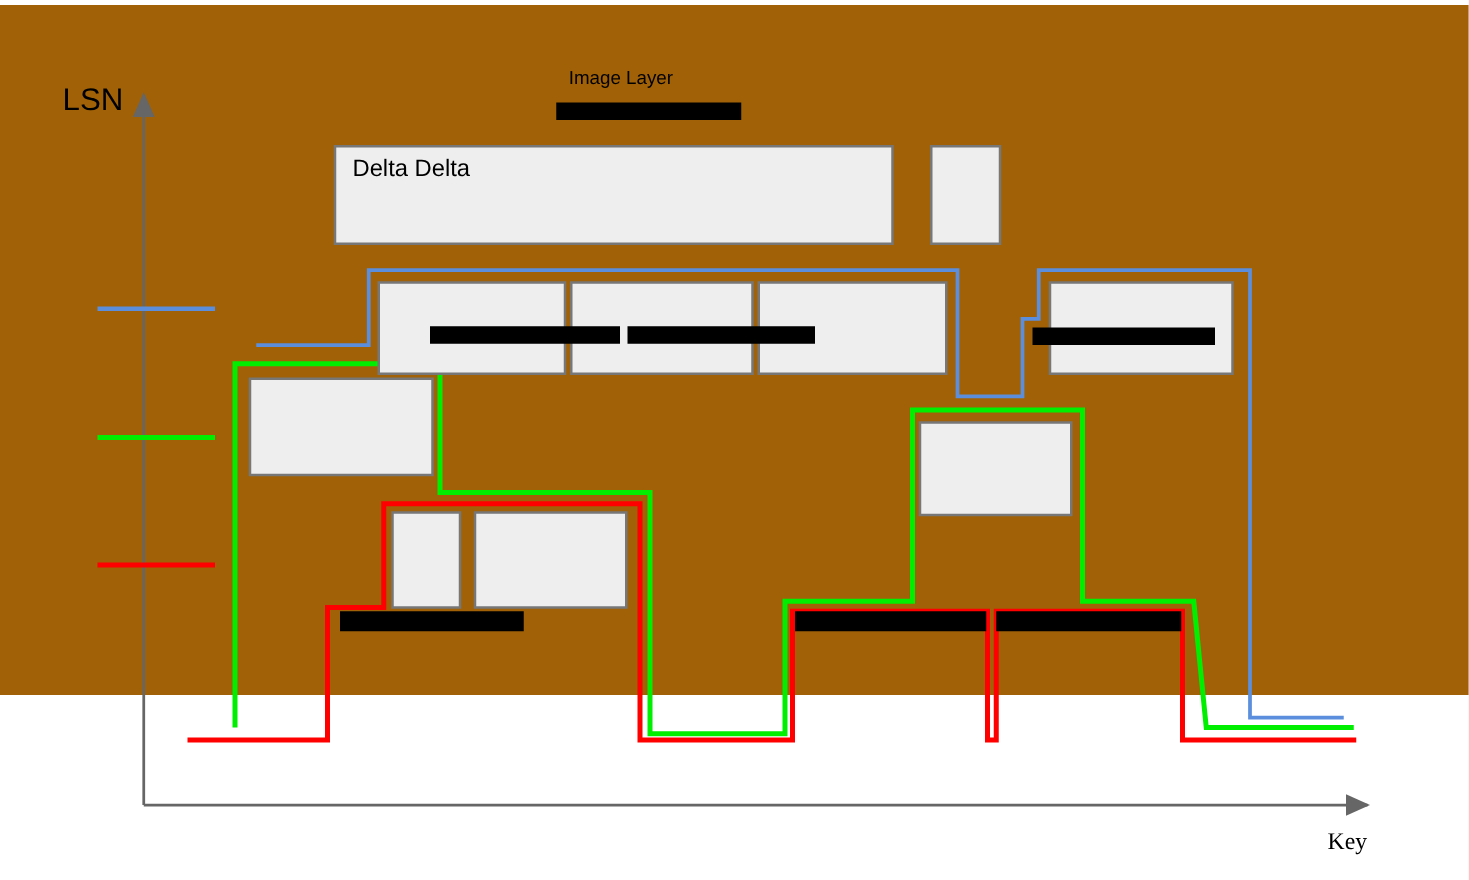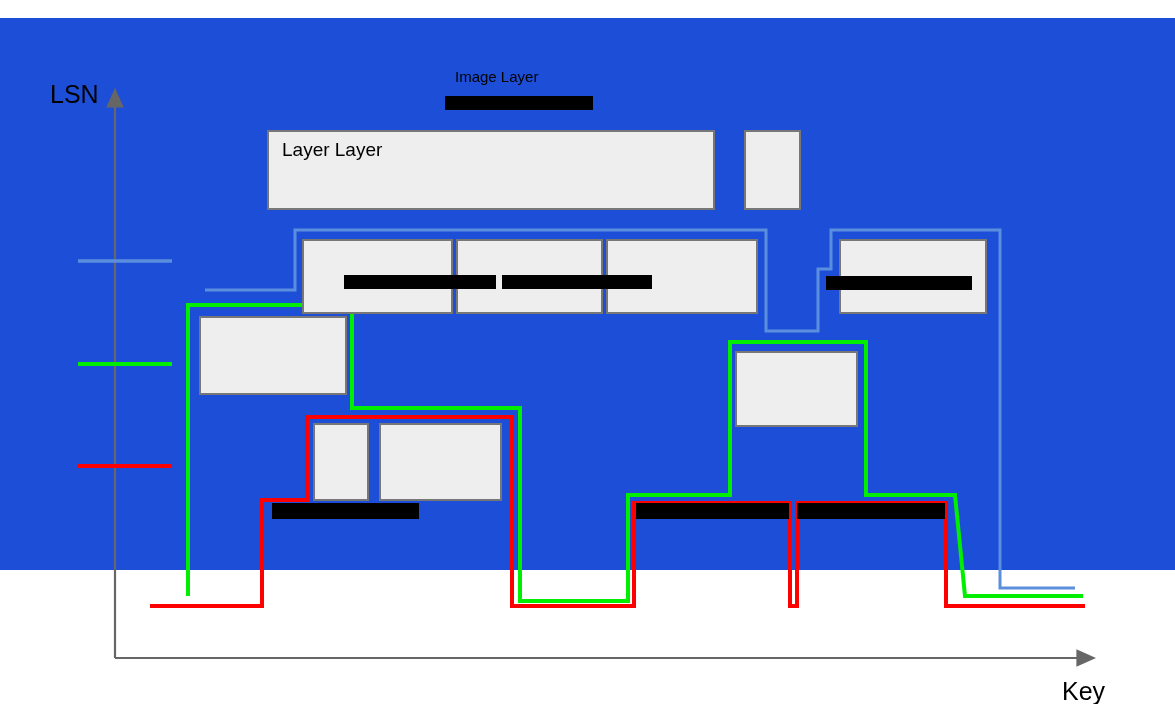--- a/index.html
+++ b/index.html
@@ -2,25 +2,25 @@
 <html><head>
 <meta charset="utf-8">
 <style>
   html,body{margin:0;padding:0;background:#ffffff;}
   body{
     width:1175px;height:704px;
     font-family:"Liberation Sans", sans-serif;
     overflow:hidden;
     position:relative;
   }
-  #stage{position:absolute;left:0;top:18px;width:1175px;height:552px;background:#1d4ed8;}
+  #stage{position:absolute;left:0;top:4px;width:1175px;height:552px;background:#a16207;}
   #svg{position:absolute;left:0;top:0;width:1175px;height:704px;}
   .lbl{position:absolute;color:#000;white-space:nowrap;}
   #lsn-label{left:50px;top:62px;font-size:25px;}
-  #key-label{left:1062px;top:659px;font-size:25px;}
+  #key-label{left:1062px;top:659px;font-size:19px;font-family:Liberation Serif, serif;}
   #image-layer-label{left:455px;top:50px;font-size:15px;}
   #delta-layer-label{left:282px;top:121px;font-size:19px;}
 </style>
 </head>
 <body>
 
 <div id="stage">
 
   <svg id="svg" viewBox="0 0 1175 704" xmlns="http://www.w3.org/2000/svg">
     <defs>
@@ -66,15 +66,15 @@
         <rect x="826" y="258" width="146" height="14" fill="#000000"></rect>
         <rect x="272" y="485" width="147" height="16" fill="#000000"></rect>
         <rect x="636" y="485" width="153" height="16" fill="#000000"></rect>
         <rect x="797" y="485" width="148" height="16" fill="#000000"></rect>
       </g>
   </svg>
 
   <div class="lbl" id="lsn-label">LSN</div>
   <div class="lbl" id="key-label">Key</div>
   <div class="lbl" id="image-layer-label">Image Layer</div>
-  <div class="lbl" id="delta-layer-label">Layer Layer</div>
+  <div class="lbl" id="delta-layer-label">Delta Delta</div>
 
 </div>
 
 </body></html>

